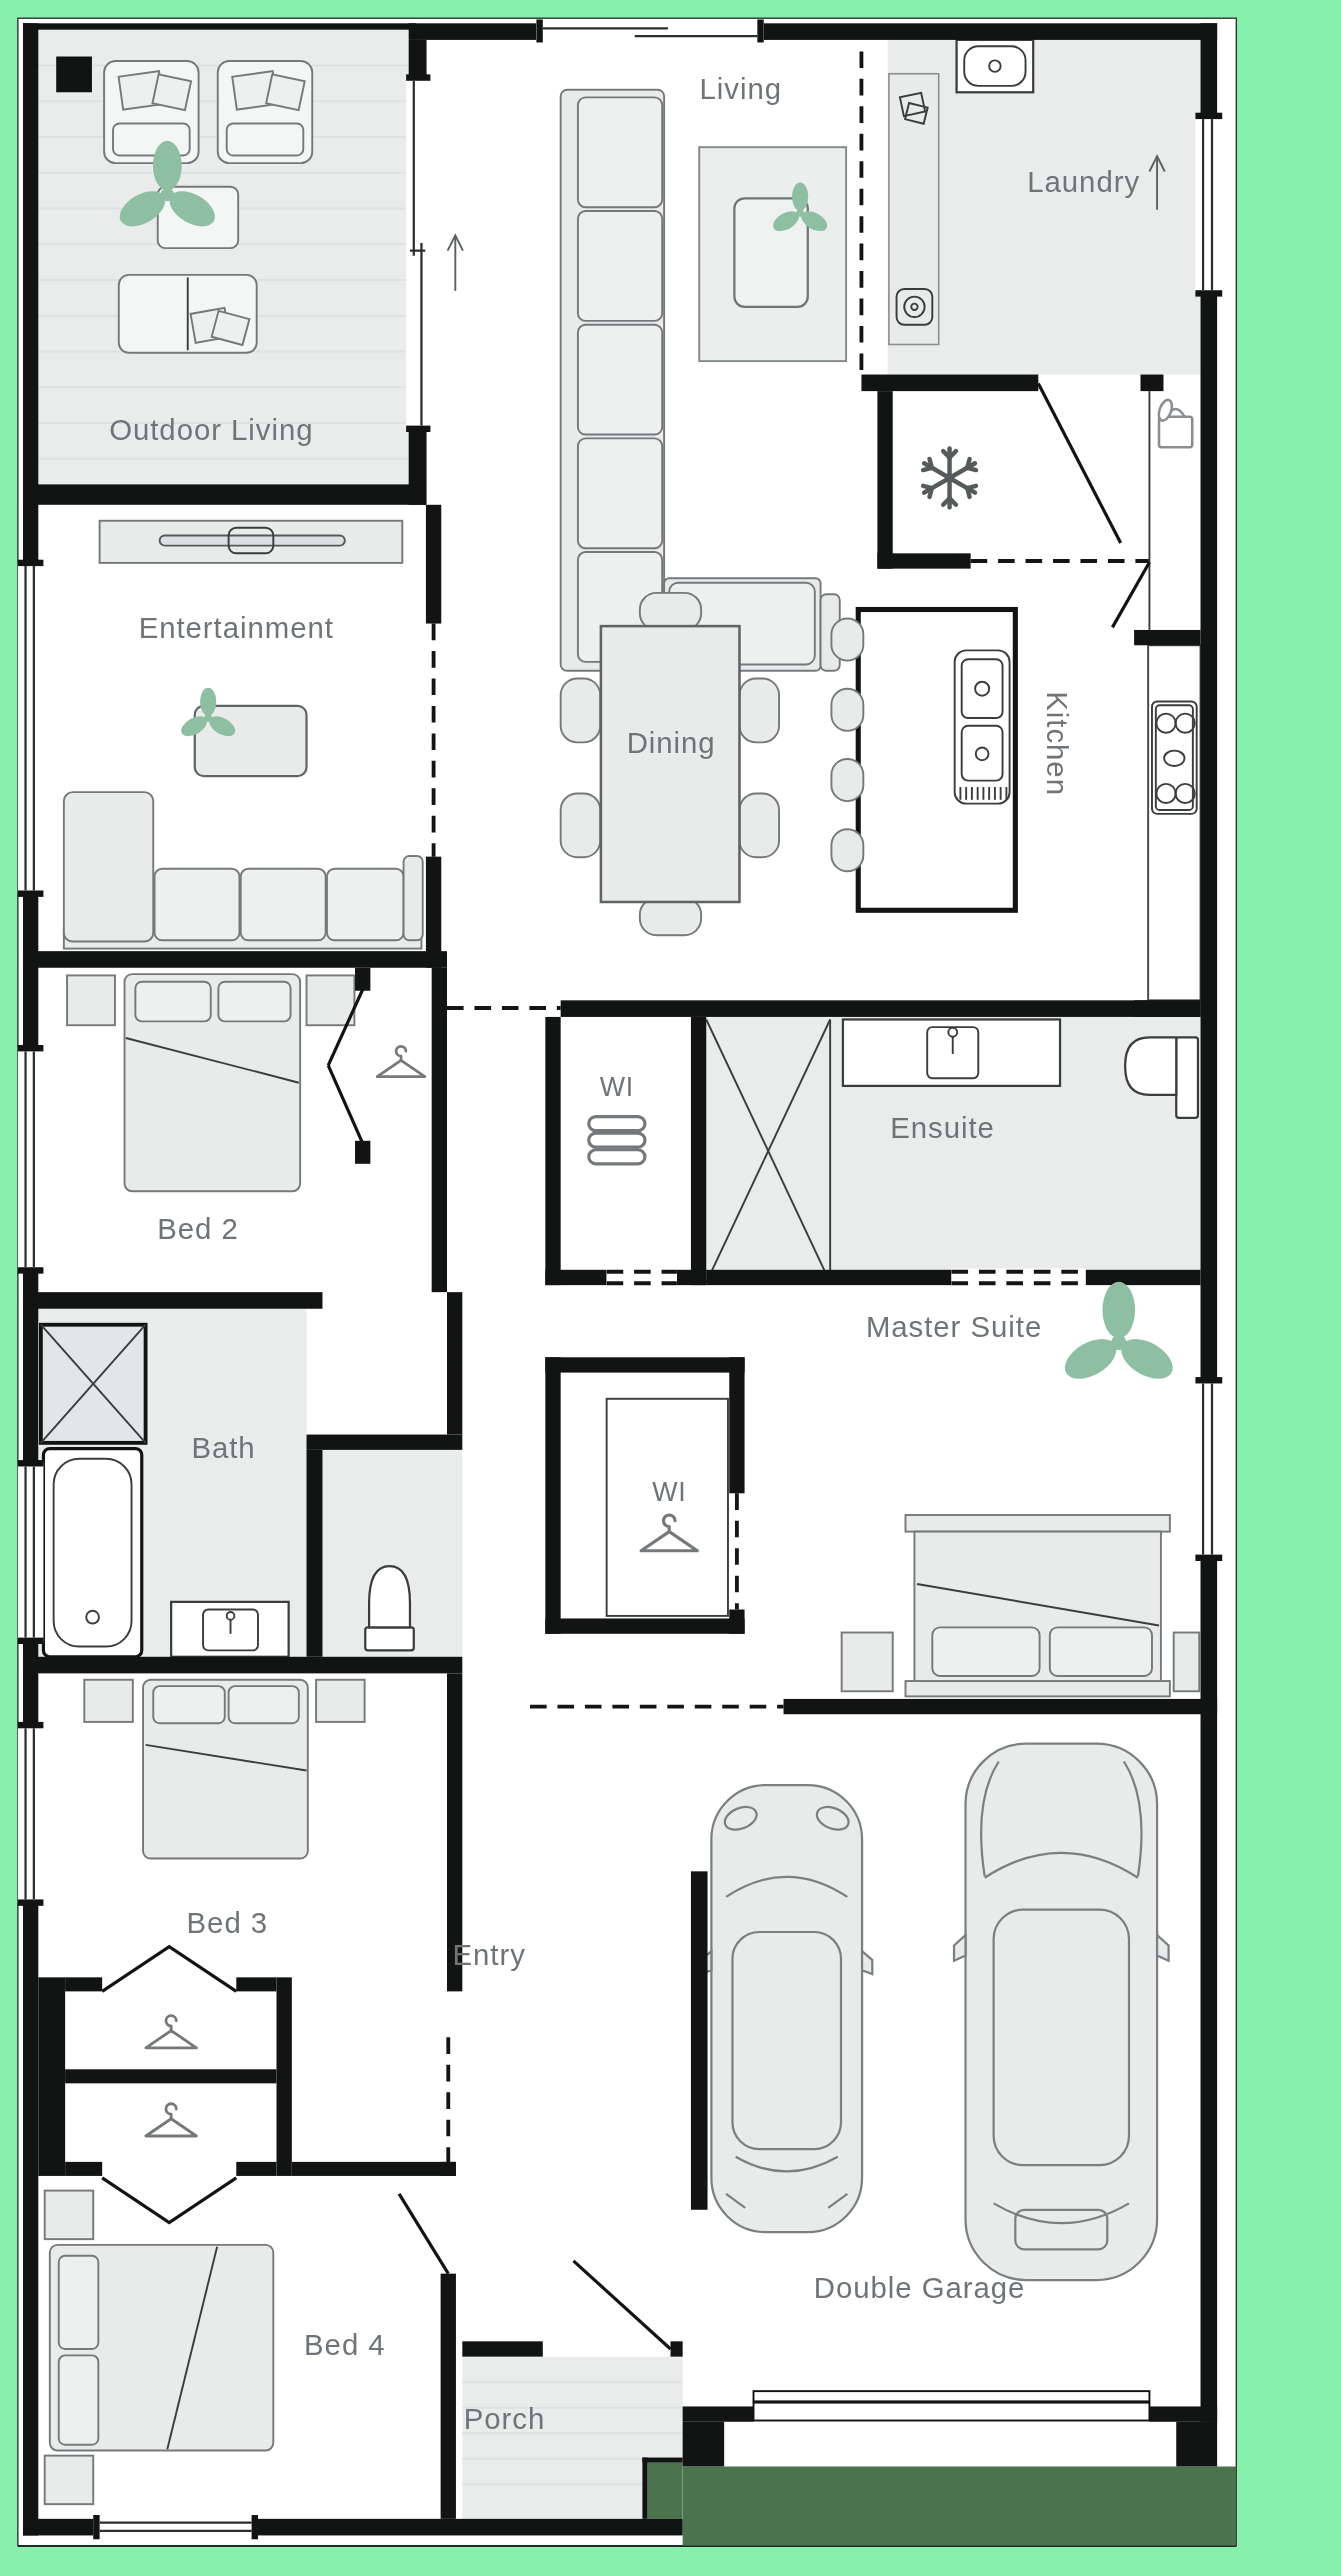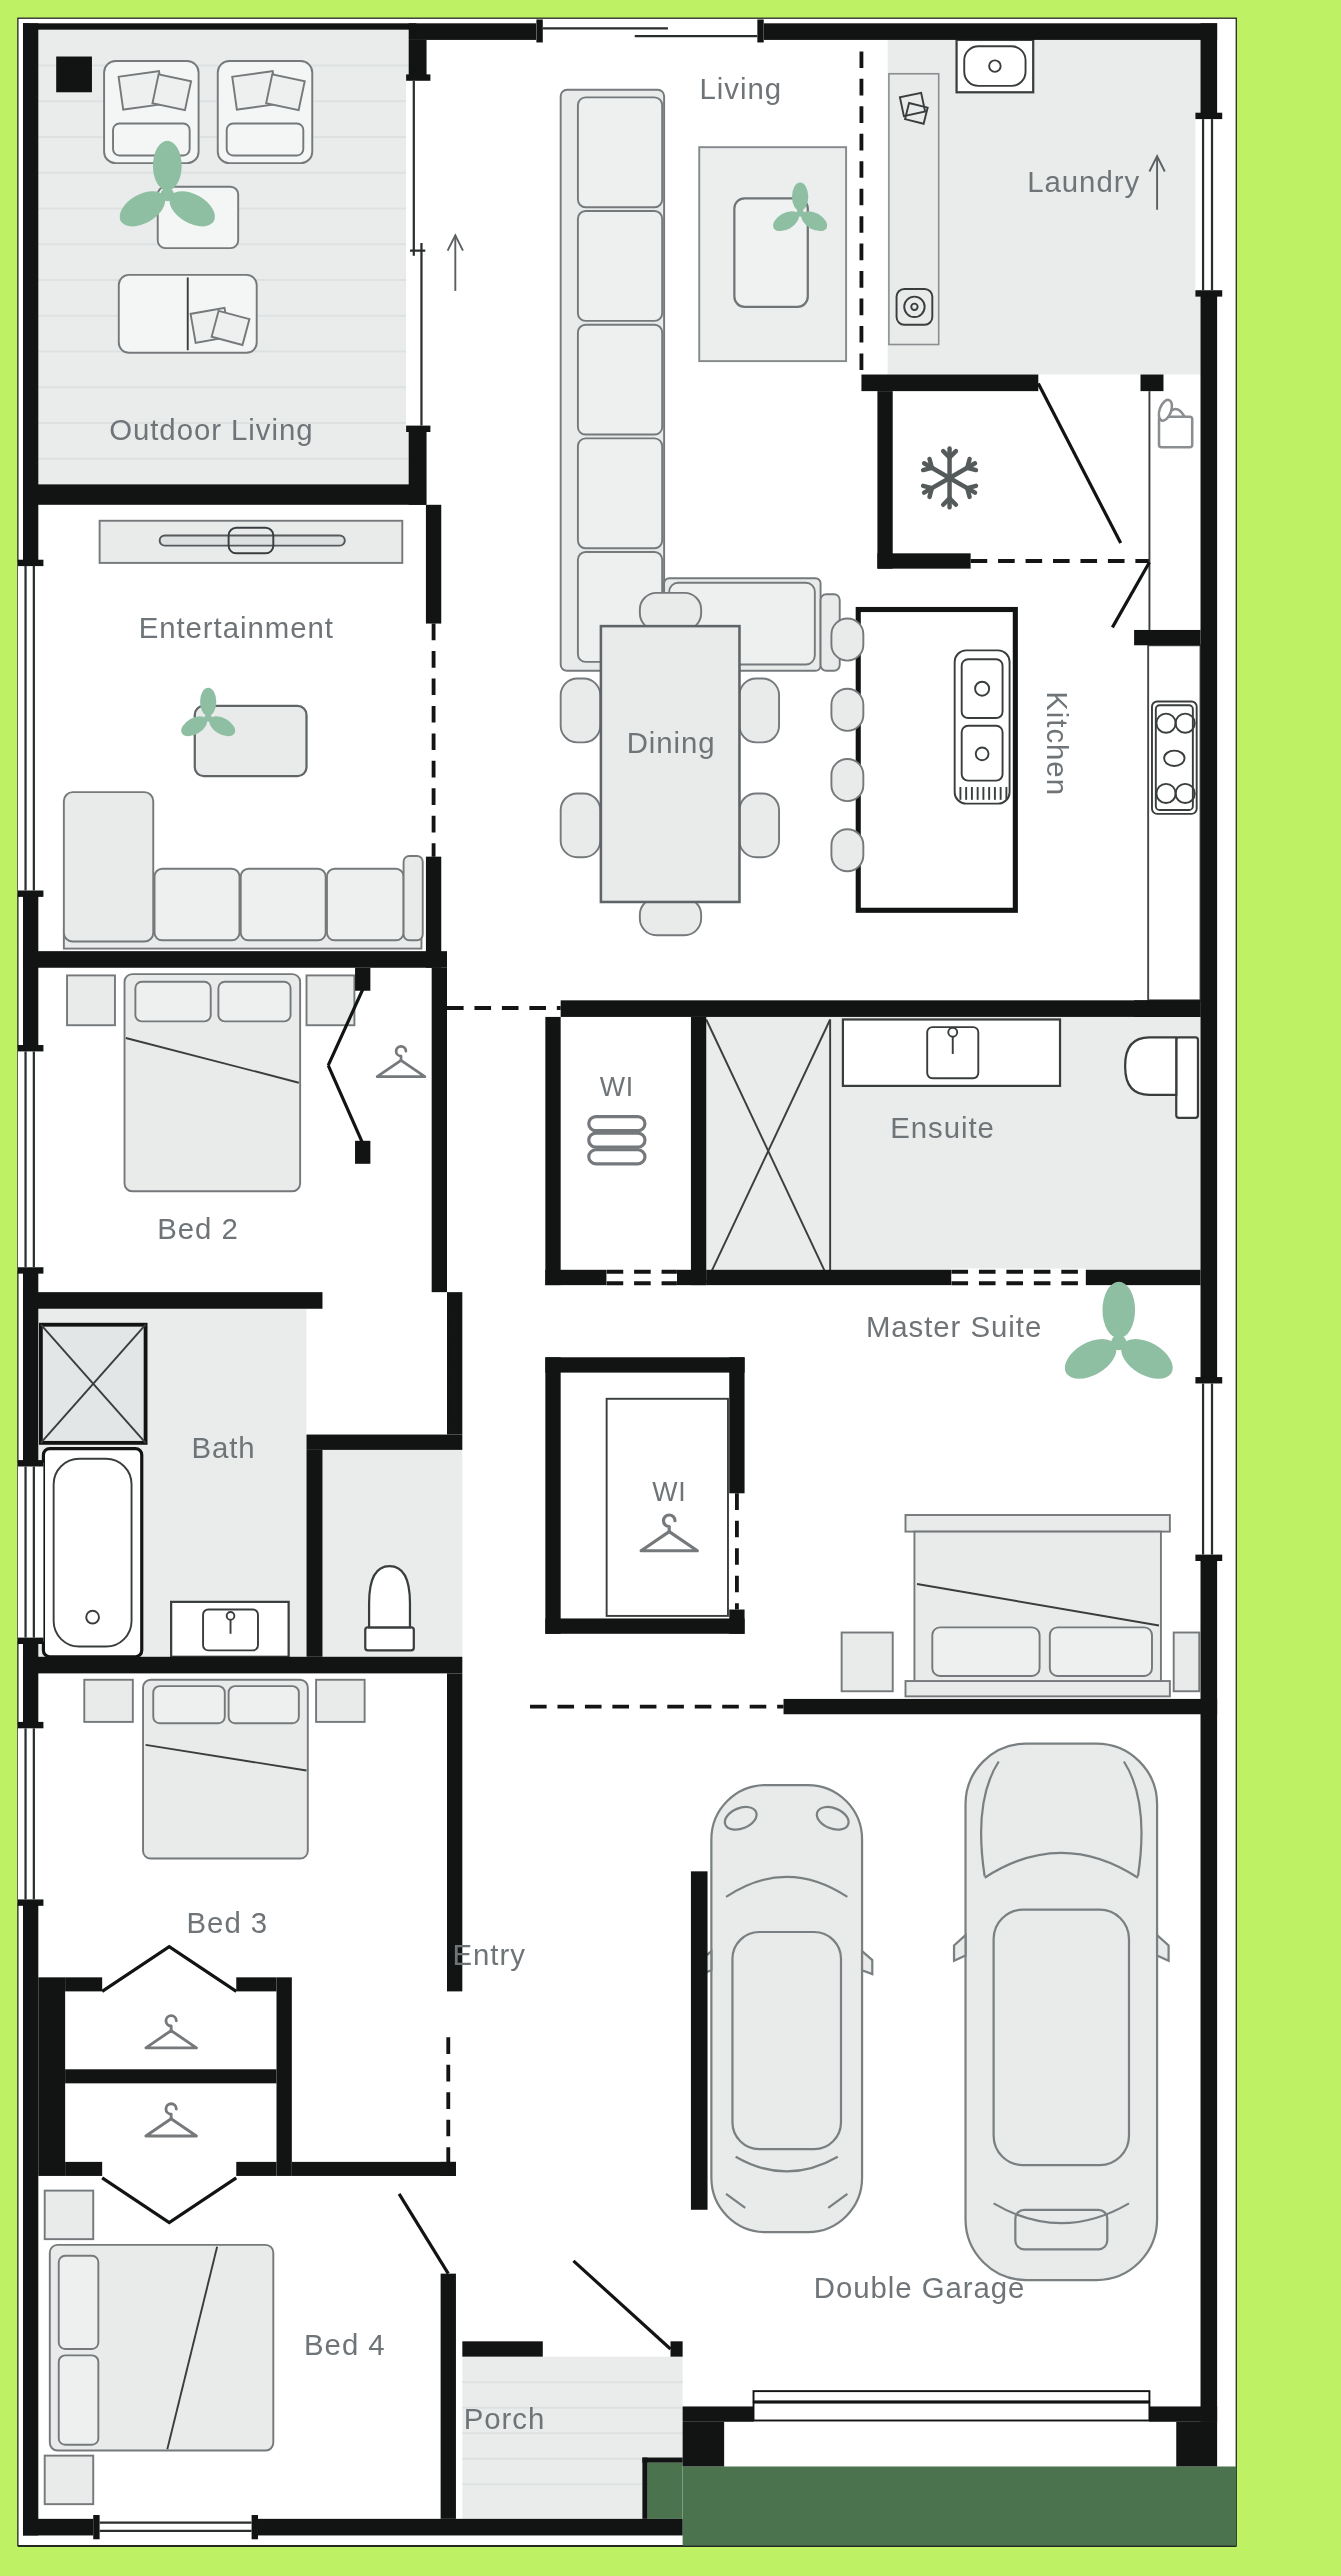--- a/index.html
+++ b/index.html
@@ -1,16 +1,16 @@
 <!DOCTYPE html>
 <html style="font-size:10.2px"><head>
 <meta charset="utf-8">
 <style>
   html,body{margin:0;padding:0;background:#4a734e;}
-  .plan{position:relative;width:1341px;height:2576px;background:#bef264;overflow:hidden;}
+  .plan{position:relative;width:1341px;height:2576px;background:#86efac;overflow:hidden;}
   svg{position:absolute;inset:0;}
   .wall{fill:#121414;}
   .furn{fill:#e9ebeb;stroke:#75797b;stroke-width:3;}
   .lite{fill:#f4f6f6;stroke:#75797b;stroke-width:3;}
   .pill{fill:#eef0f0;stroke:#75797b;stroke-width:3;}
   .wfix{fill:#ffffff;stroke:#3a3d3e;stroke-width:3.5;}
   .thin{stroke:#3a3d3e;stroke-width:3;fill:none;}
   .gray{fill:#eaecec;}
   .dash{stroke:#141414;stroke-width:6;stroke-dasharray:26 17;fill:none;}
   .door{stroke:#121414;stroke-width:5;fill:none;}

